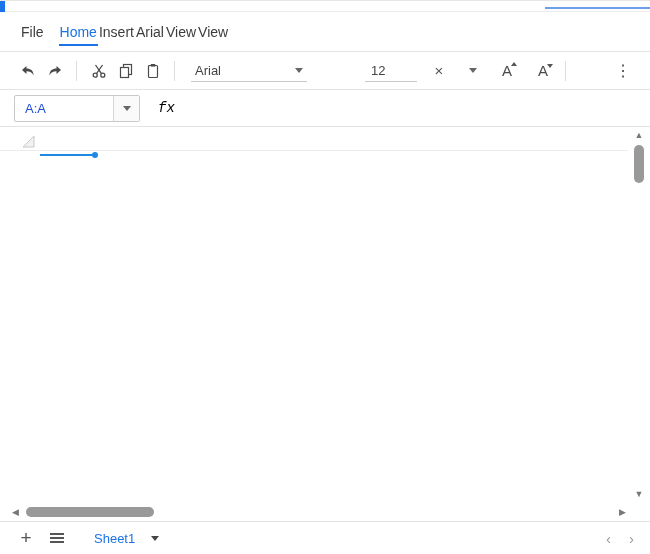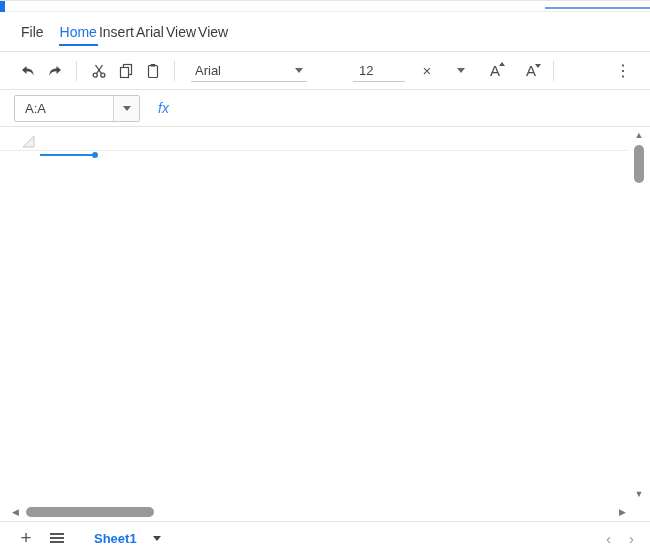--- a/index.html
+++ b/index.html
@@ -18,42 +18,42 @@
   .menu-item.active { color:#1a73e8; border-bottom-color:#1a73e8;margin-left:14px; }
 
   
   .toolbar { height:38px; display:flex; align-items:center; padding:0 14px; border-bottom:1px solid #e3e3e3; }
   .tb-btn { width:27px; height:26px; display:flex; align-items:center; justify-content:center; }
   .tb-sep { width:1px; height:20px; background:#ddd; margin:0 8px; }
   svg.icon { display:block; }
   .font-widget { display:flex; align-items:center; justify-content:space-between; width:116px;
     border-bottom:1px solid #c9c9c9; padding:3px 4px; margin:0 10px 0 8px; font-size:13px; color:#444; }
   .size-input { display:flex; align-items:center; width:52px; border-bottom:1px solid #c9c9c9;
-    padding:3px 6px; margin-left:36px; font-size:13px; color:#444; }
+    padding:3px 6px; margin-left:48px; font-size:13px; color:#444; }
   .xs-btn { width:24px; height:24px; display:flex; align-items:center; justify-content:center;
     color:#555; font-size:15px; margin-left:10px; }
   .caret-down { width:0; height:0; border-left:4px solid transparent; border-right:4px solid transparent;
     border-top:5px solid #666; }
   .fontsize-btn { position:relative; width:28px; height:26px; display:flex; align-items:center;
     justify-content:center; font-size:15px; color:#4a4a4a; margin-left:8px; }
   .fontsize-btn .letter { line-height:1; }
   .mini-arrow { position:absolute; right:4px; width:0; height:0;
     border-left:3px solid transparent; border-right:3px solid transparent; }
   .mini-arrow.up { top:4px; border-bottom:4px solid #555; }
   .mini-arrow.down { top:6px; border-top:4px solid #555; }
   .overflow-btn { margin-left:auto; width:26px; height:26px; display:flex; align-items:center;
     justify-content:center; font-size:16px; color:#444; letter-spacing:0; }
 
   
   .formula-bar { height:37px; display:flex; align-items:center; padding:0 14px; border-bottom:1px solid #e3e3e3; }
   .name-box { width:126px; height:27px; border:1px solid #c9c9c9; border-radius:2px; display:flex; background:#fff; }
-  .name-box-value { flex:1; font-size:13px; color:#404040; padding-left:10px; line-height:25px; }
+  .name-box-value { flex:1; font-size:13px; color:#1d4ed8; padding-left:10px; line-height:25px; }
   .name-box-dd { width:26px; border-left:1px solid #d5d5d5; background:#fafafa;
     display:flex; align-items:center; justify-content:center; }
-  .fx-label { margin-left:18px; font-family:Liberation Sans, sans-serif; font-style:italic; font-size:14px; color:#3b82f6; }
+  .fx-label { margin-left:18px; font-family:Liberation Mono, monospace; font-style:italic; font-size:14px; color:#000000; }
 
   
   .grid { position:relative; height:394px; background:#fff; }
   .select-all { position:absolute; left:20px; top:6px; width:15px; height:15px; }
   .header-line { position:absolute; left:0; top:23px; width:calc(100% - 22px); height:1px; background:#ebebeb; }
   .col-selection-line { position:absolute; left:40px; top:27px; width:54px; height:2px; background:#1e88e5; }
   .selection-handle { position:absolute; left:92px; top:25px; width:6px; height:6px; border-radius:3px; background:#1e88e5; }
 
   .v-scrollbar { position:absolute; right:3px; top:4px; width:16px; height:calc(100% - 26px);
     display:flex; flex-direction:column; align-items:center; justify-content:space-between; }
@@ -61,21 +61,21 @@
   .h-scrollbar { position:absolute; left:12px; bottom:1px; width:calc(100% - 36px); height:16px;
     display:flex; align-items:center; justify-content:space-between; }
   .h-thumb { position:absolute; left:14px; top:3px; width:128px; height:10px; background:#999; border-radius:5px; }
   .scroll-arrow { font-size:9px; color:#777; line-height:1; }
 
   
   .sheet-bar { height:33px; border-top:1px solid #e3e3e3; display:flex; align-items:center; padding:0 16px; }
   .add-sheet-btn { font-size:19px; color:#555; width:20px; text-align:center; }
   .hamburger { position:relative; width:14px; height:2px; background:#555; margin:0 16px 0 14px;
     box-shadow:0 -4px 0 0 #555, 0 4px 0 0 #555; }
-  .sheet-tab { display:flex; align-items:center; gap:16px; padding:5px 8px; margin-left:6px;font-weight:bold; }
+  .sheet-tab { display:flex; align-items:center; gap:16px; padding:5px 8px; margin-left:6px; }
   .sheet-tab-label { color:#1a73e8; font-size:13px; }
   .sheet-tab .caret-down { border-top-color:#444; }
   .tab-nav { margin-left:auto; display:flex; gap:18px; color:#9a9a9a; font-size:15px; }
 </style>
 </head>
 <body>
 
 <div class="top-sliver">
   <div class="corner-accent"></div>
   <div class="top-progress-line"></div>

